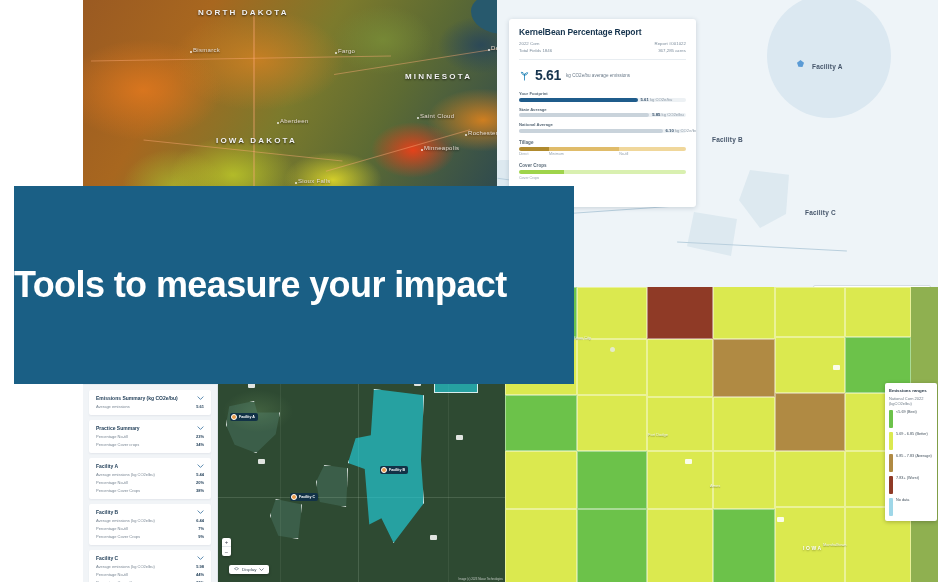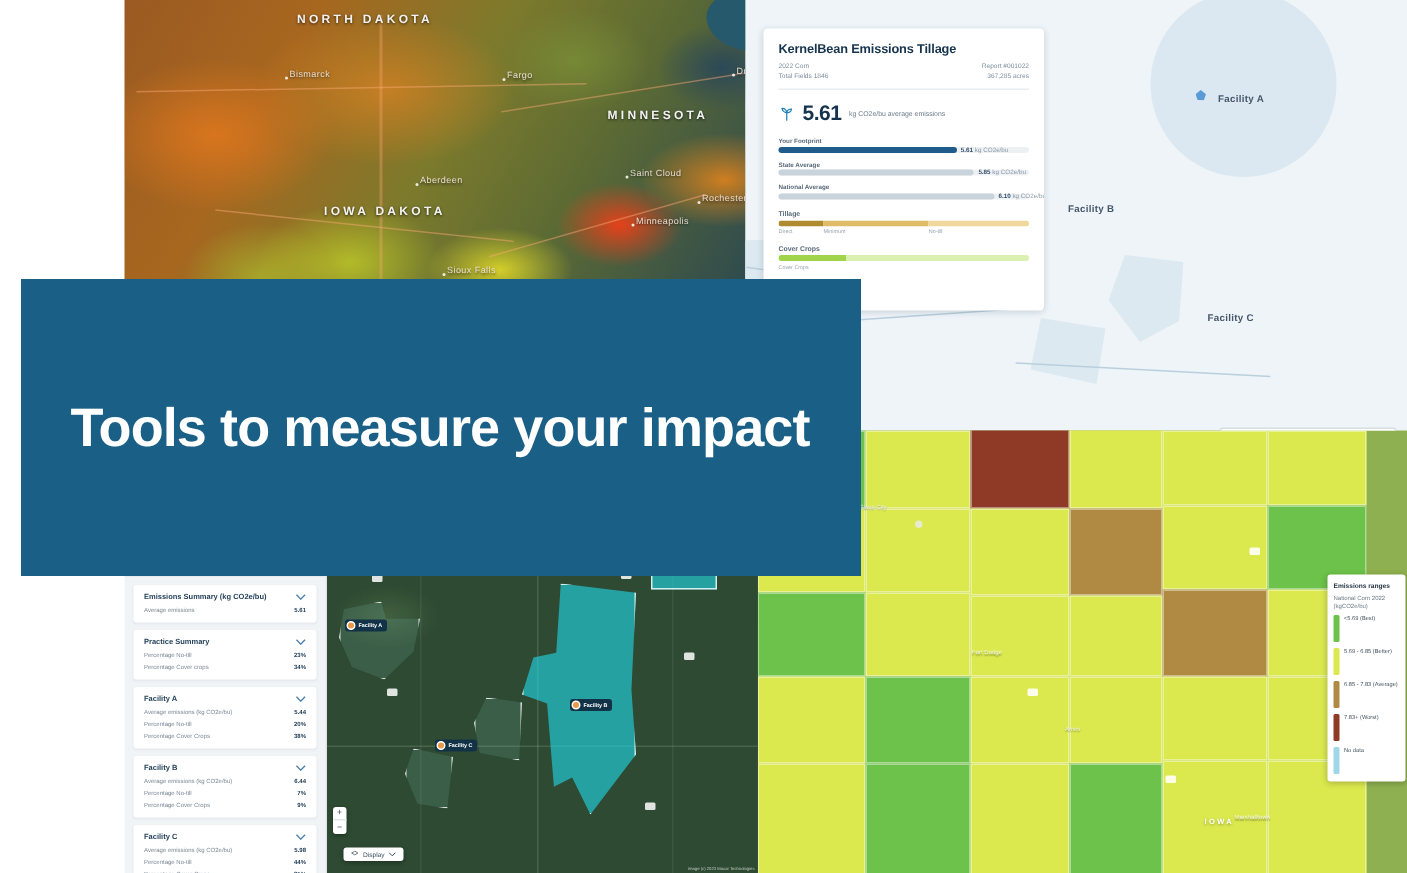--- a/index.html
+++ b/index.html
@@ -157,21 +157,21 @@
   .lg-sub { font-size:4px; color:#6d7a86; line-height:1.25; margin-top:2px; }
   .lg-item { display:flex; gap:3px; margin-top:4px; align-items:flex-start; }
   .lg-sw { width:4px; flex:none; border-radius:1px; }
   .lg-txt { font-size:3.8px; color:#44525e; line-height:1.3; }
 
   
   .banner {
     position:absolute; left:14px; top:186px; width:560px; height:198px;
     background:#1a5f85; z-index:10; display:flex; align-items:center;
   }
-  .banner-inner { padding-left:33px; }
+  .banner-inner { }
   .banner h1 {
     color:#ffffff; font-size:36px; font-weight:700; letter-spacing:-.6px; line-height:1.1;
   }
 </style>
 </head>
 <body>
 
 <div class="stage">
 
   <div class="heatmap">
@@ -225,21 +225,21 @@
         <div class="fm-label" style="left: 308px; top: 209px;">Facility C</div>
       </div>
 
     <div class="fm-search">
       
       
     </div>
   </div>
 
   <div class="report">
-    <div class="rep-title">KernelBean Emissions Tillage</div>
+    <div class="rep-title">KernelBean Percentage Report</div>
     <div class="rep-meta">
       <span>2022 Corn</span>
       <span>Report #001022</span>
     </div>
     <div class="rep-meta2">
       <span>Total Fields 1846</span>
       <span>367,285 acres</span>
     </div>
     <div class="rep-rule"></div>
 

